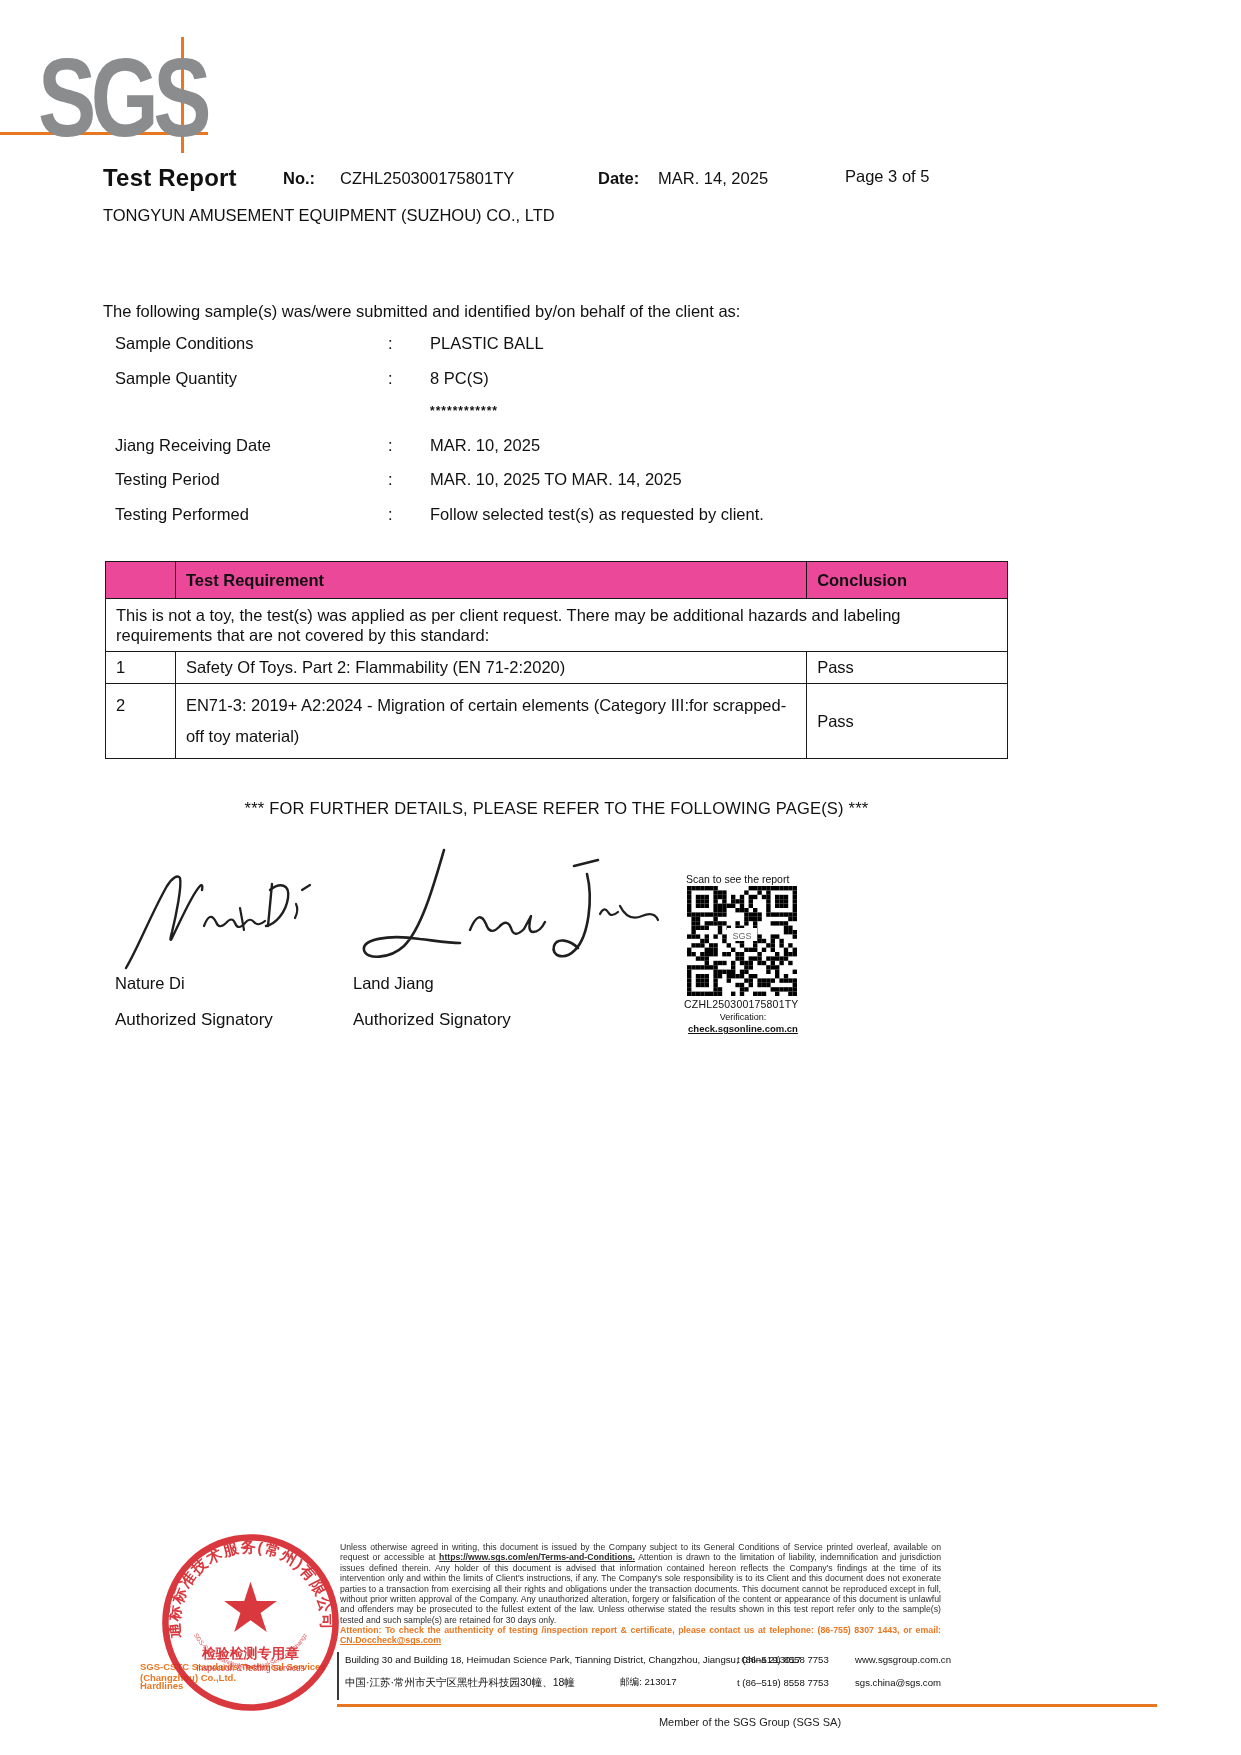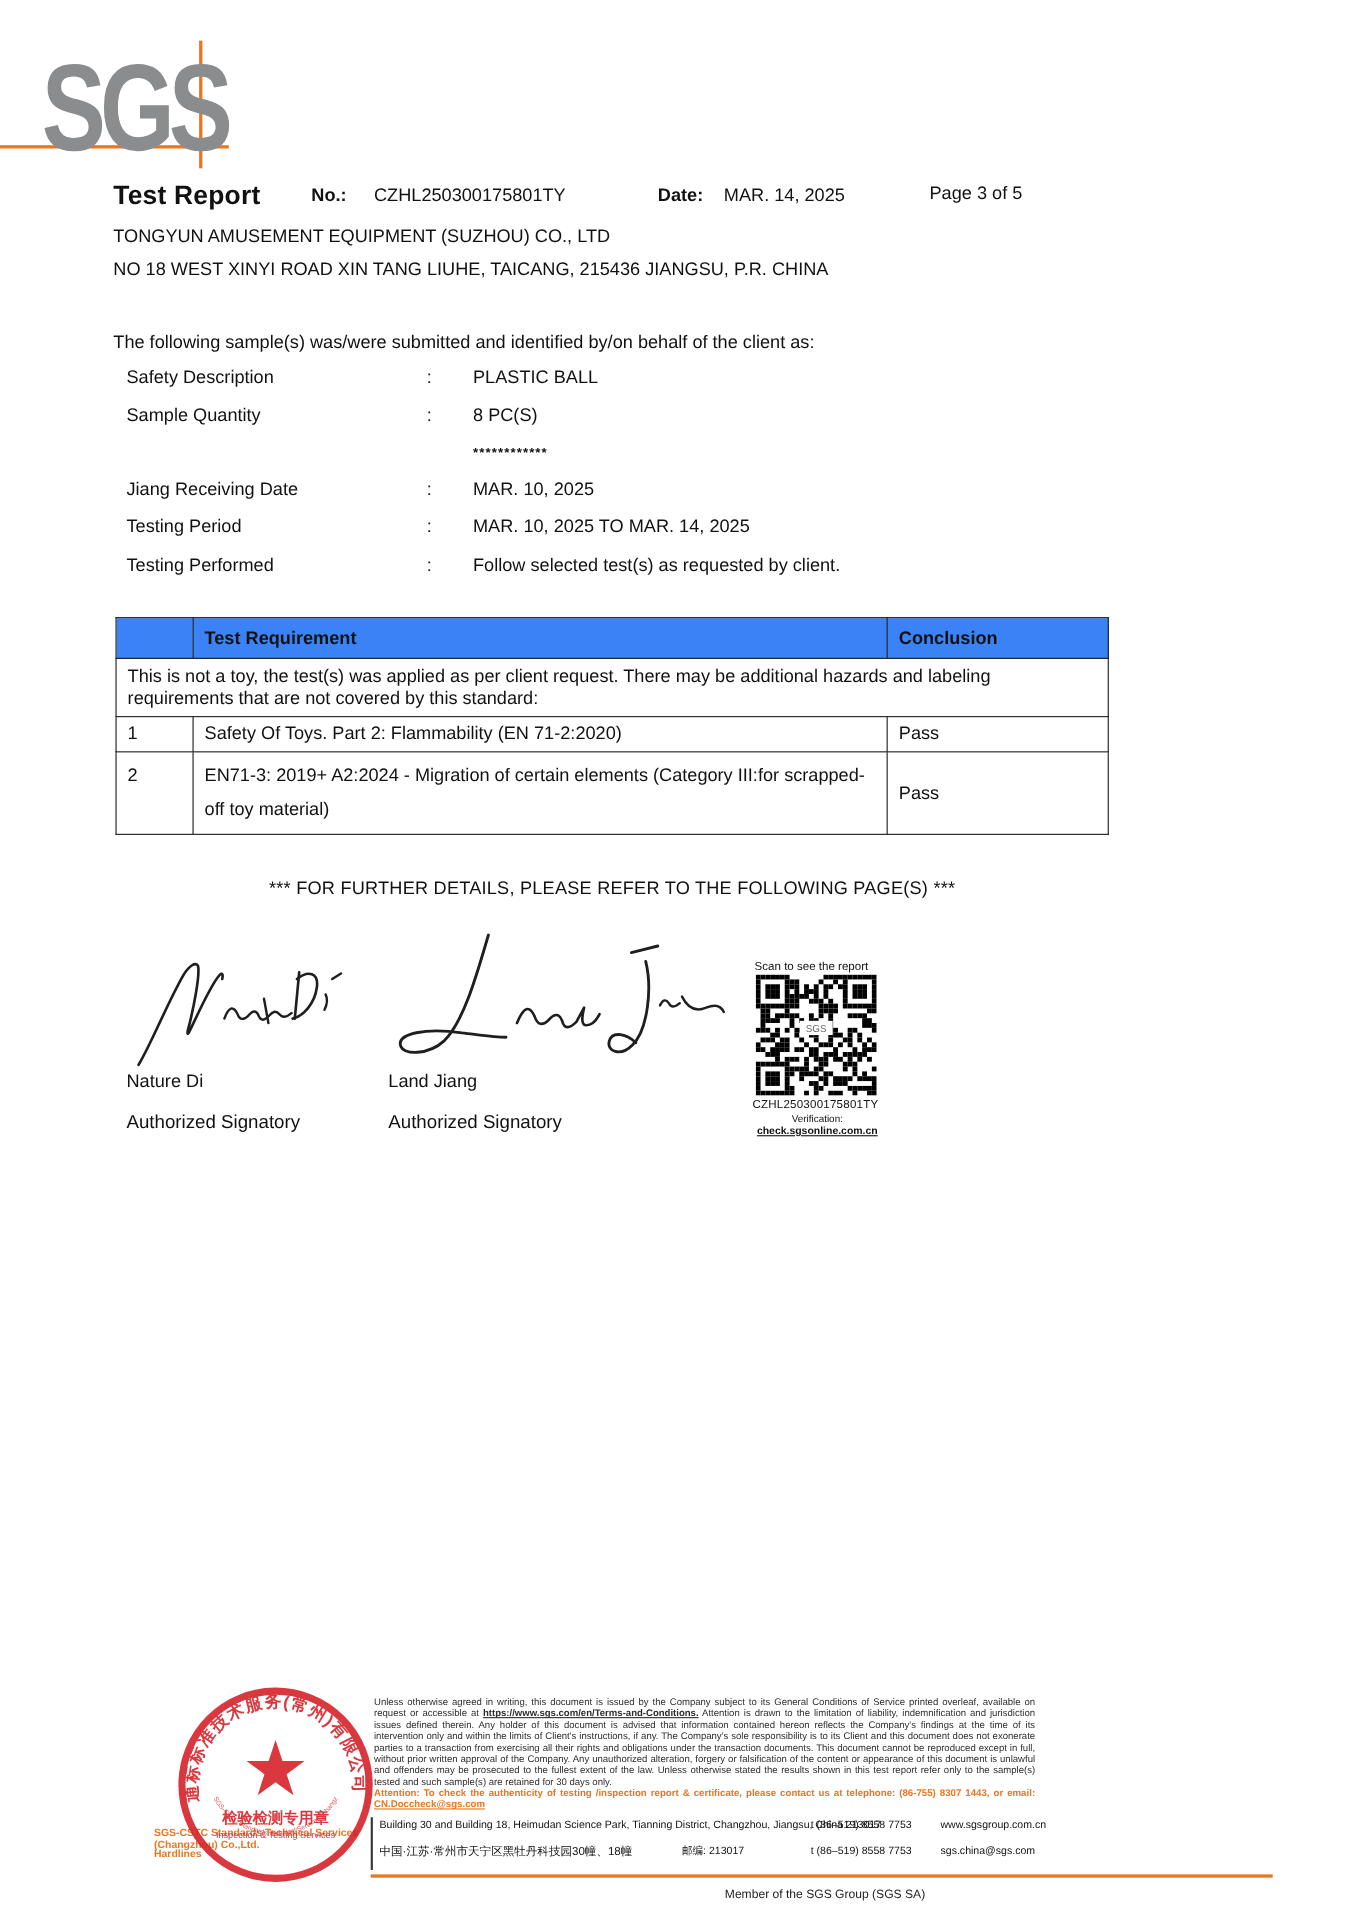--- a/index.html
+++ b/index.html
@@ -26,21 +26,21 @@
   .info-row { left:115px; width:800px; font-size:16.5px; }
   .info-label { position:absolute; left:0; }
   .info-colon { position:absolute; left:273px; }
   .info-value { position:absolute; left:315px; white-space:nowrap; }
   .stars { font-size:12px; letter-spacing:1px; font-weight:700; }
 
   
   table.results { position:absolute; left:105px; top:555px; width:903px; border-collapse:collapse;
                   font-size:16.5px; }
   table.results th, table.results td { border:1.6px solid #1a1a1a; padding:6px 10px; text-align:left; vertical-align:middle; }
-  table.results th { background:#3b82f6; font-weight:700; height:37px; }
+  table.results th { background:#ec4899; font-weight:700; height:37px; }
   .col-idx { width:70px; }
   .col-req { width:632px; }
   .col-con { width:201px; }
   td.note { line-height:20px; padding:8px 10px; }
   td.req2 { line-height:31px; }
 
   .further { left:103px; top:793px; width:907px; text-align:center; font-size:16.5px; letter-spacing:0.2px; }
 
   
   .sig-svg { stroke:#1f1f1f; fill:none; stroke-linecap:round; stroke-linejoin:round; }
@@ -87,26 +87,25 @@
   <div class="abs sgs-logo">SGS</div>
 
   <span class="abs title">Test Report</span>
   <span class="abs h16 b" style="left:283px; top:163px;">No.:</span>
   <span class="abs h16" style="left:340px; top:163px;">CZHL250300175801TY</span>
   <span class="abs h16 b" style="left:598px; top:163px;">Date:</span>
   <span class="abs h16" style="left:658px; top:163px;">MAR. 14, 2025</span>
   <span class="abs h16" style="left:845px; top:161px;">Page 3 of 5</span>
 
   <span class="abs h16 client-name">TONGYUN AMUSEMENT EQUIPMENT (SUZHOU) CO., LTD</span>
-  <span class="abs h16 client-addr">NO 18 WEST XINYI ROAD XIN TANG LIUHE, TAICANG, 215436 JIANGSU, P.R. CHINA</span>
 
   <span class="abs intro">The following sample(s) was/were submitted and identified by/on behalf of the client as:</span>
 
   <div class="abs info-row" style="top:328px;">
-    <span class="info-label">Safety Description</span>
+    <span class="info-label">Sample Conditions</span>
     <span class="info-colon">:</span>
     <span class="info-value">PLASTIC BALL</span>
   </div>
   <div class="abs info-row" style="top:363px;">
     <span class="info-label">Sample Quantity</span>
     <span class="info-colon">:</span>
     <span class="info-value">8 PC(S)</span>
   </div>
   <div class="abs info-row" style="top:398px;">
     <span class="info-label"></span>

